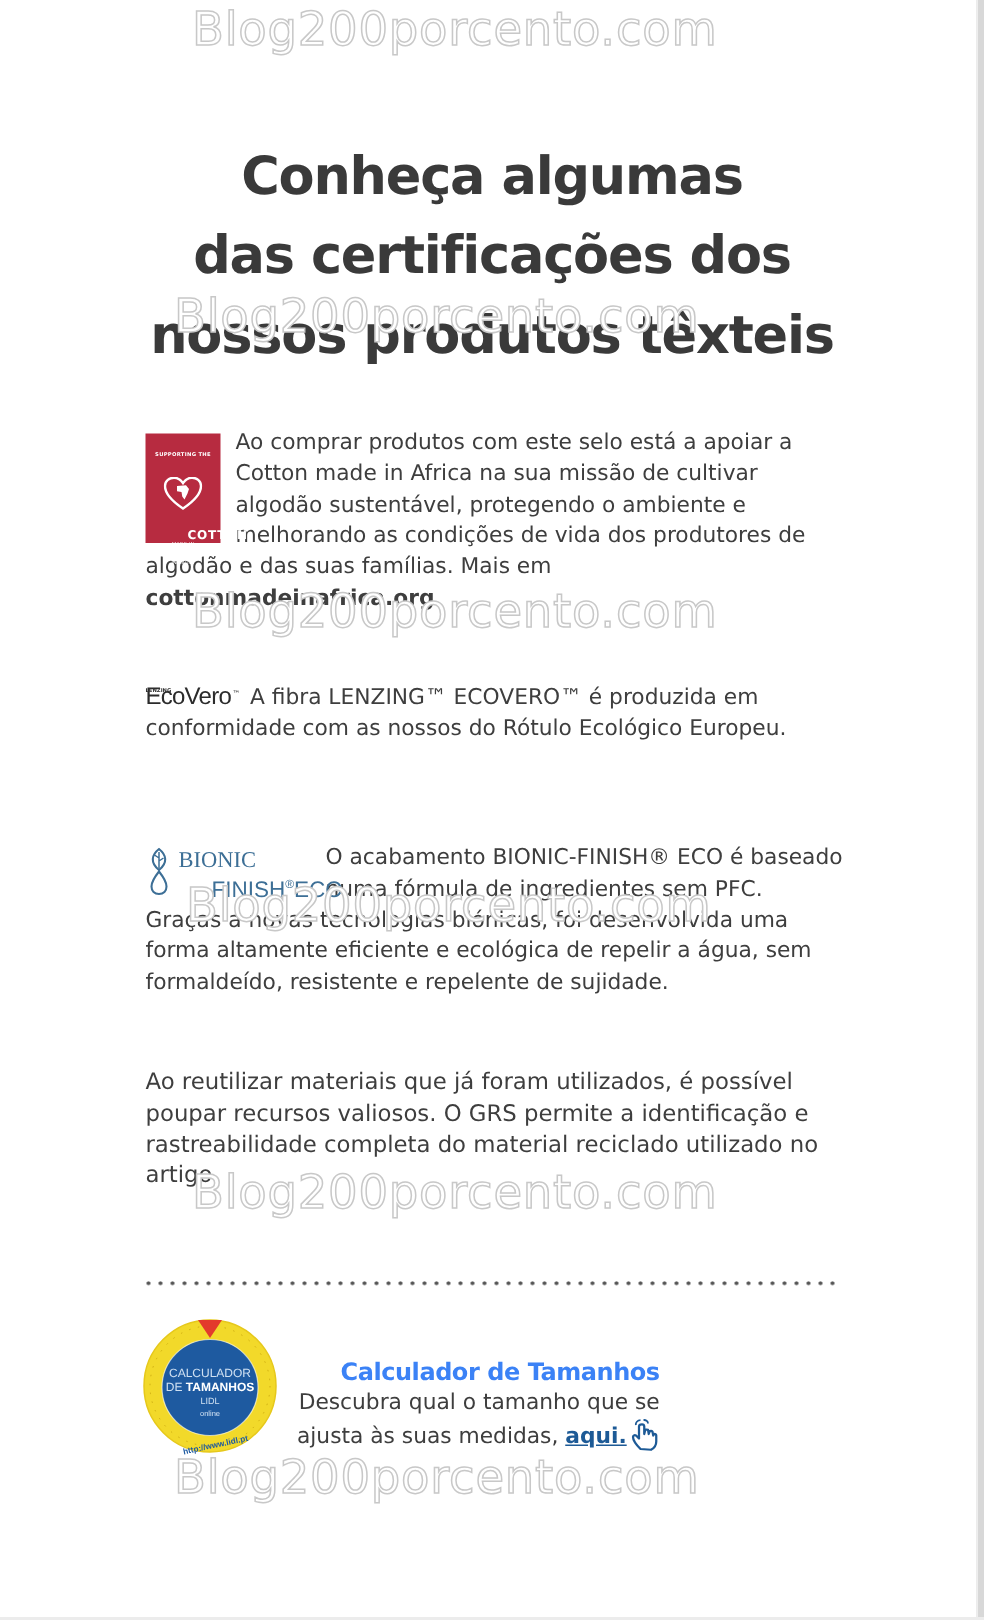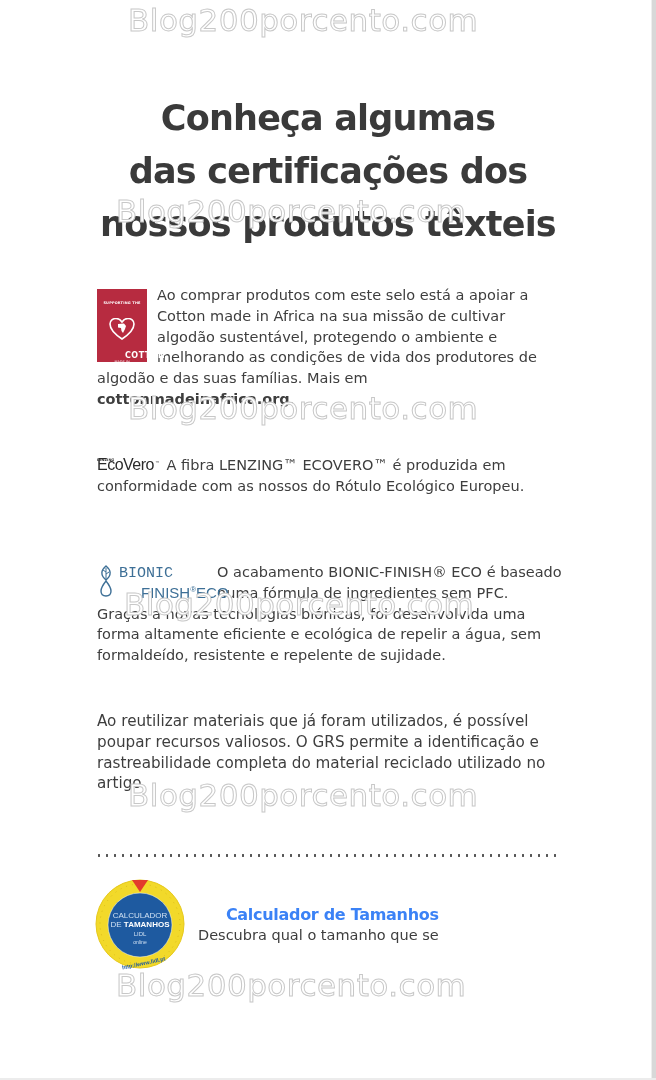--- a/index.html
+++ b/index.html
@@ -41,21 +41,21 @@
     .cert-ecovero { position: absolute; top: 455px; left: 97px; width: 450px; }
     .logo-ecovero { display: inline-block; position: relative; margin-right: 8px; vertical-align: baseline; }
     .logo-ecovero .lenzing { position: absolute; top: -5px; left: 0; font-size: 3.5px; font-weight: bold; color: #333; }
     .logo-ecovero .eco { font-family: "Liberation Sans", sans-serif; font-size: 16px; color: #2b2b2b; letter-spacing: -0.5px; }
     .logo-ecovero .tm { position: absolute; top: -2px; right: -6px; font-size: 5px; color: #333; }
 
     
     .cert-bionic { position: absolute; top: 562px; left: 97px; width: 465px; }
     .logo-bionic { float: left; width: 116px; height: 40px; position: relative; margin-right: 4px; }
     .logo-bionic svg { position: absolute; left: 1px; top: 3px; }
-    .logo-bionic .b1 { position: absolute; left: 22px; top: 4px; font-family: Liberation Mono, monospace; font-size: 15px; color: #3d6f96; line-height: 16px; }
+    .logo-bionic .b1 { position: absolute; left: 22px; top: 4px; font-family: Liberation Serif, serif; font-size: 15px; color: #3d6f96; line-height: 16px; }
     .logo-bionic .b2 { position: absolute; left: 0; top: 20px; font-family: "Liberation Sans", sans-serif; font-size: 15px; color: #3d6f96; line-height: 16px; margin-left: 44px; }
     .logo-bionic .b2 sup { font-size: 8px; }
 
     
     .cert-grs { position: absolute; top: 711px; left: 97px; width: 460px; }
     .logo-grs { float: left; width: 92px; height: 80px; margin-right: 8px; position: relative; text-align: center; }
     .logo-grs svg { position: absolute; left: 4px; top: 0; }
     .logo-grs .g1 { position: absolute; top: 18px; left: 0; width: 92px; font-family: "Liberation Sans", sans-serif; font-weight: bold; font-size: 8px; line-height: 8px; color: #2a2a2a; }
     .logo-grs .g2 { position: absolute; top: 26px; left: 0; width: 92px; font-family: "Liberation Sans", sans-serif; font-weight: bold; font-size: 8px; line-height: 8px; color: #2a2a2a; }
     .logo-grs .small { position: absolute; left: -2px; width: 96px; font-family: "Liberation Sans", sans-serif; font-size: 6px; line-height: 7px; color: #333; }
@@ -147,15 +147,19 @@
     <text x="46" y="40" text-anchor="middle" font-family="Liberation Sans, sans-serif" font-size="8" fill="#cfe0f2">CALCULADOR</text>
     <text x="46" y="49" text-anchor="middle" font-family="Liberation Sans, sans-serif" font-size="8" fill="#ffffff"><tspan fill="#cfe0f2">DE </tspan><tspan font-weight="bold">TAMANHOS</tspan></text>
     <text x="46" y="58" text-anchor="middle" font-family="Liberation Sans, sans-serif" font-size="6" fill="#cfe0f2">LIDL</text>
     <text x="46" y="66" text-anchor="middle" font-family="Liberation Sans, sans-serif" font-size="5" fill="#cfe0f2">online</text>
     <text x="50" y="87" text-anchor="middle" font-family="Liberation Sans, sans-serif" font-size="5.5" font-weight="bold" fill="#1e5aa0" transform="rotate(-12 50 87)">http://www.lidl.pt</text>
   </svg>
   <div class="calc-body">
     <div class="calc-title">Calculador de Tamanhos</div>
     <div class="calc-desc">
       <div>Descubra qual o tamanho que se</div>
+      <div><span>ajusta às suas medidas, </span><a class="calc-link">aqui.</a><svg class="hand-icon" width="20" height="22" viewBox="0 0 20 22">
+        <path d="M7 20 C4 17 2 14 2 12 C2 11 3 10.5 4 11 L6 13 L6 5 C6 4 7 3.5 8 3.5 C9 3.5 9.5 4 9.5 5 L9.5 10 L10 8 C10 7 11 6.8 12 7.2 L12.5 10 L13 8.5 C13.5 7.8 14.5 7.8 15 8.5 L15.5 11 L16 10 C16.8 9.8 17.5 10.3 17.5 11 L17.5 15 C17.5 17.5 16 19.5 14 20.5 Z" fill="#ffffff" stroke="#1d5a96" stroke-width="1.5" stroke-linejoin="round"></path>
+        <path d="M4 4 C3.5 2.5 5 0.8 7 0.8 M12 3 C12 1.5 10.5 0.5 9 0.7" fill="none" stroke="#1d5a96" stroke-width="1.2"></path>
+      </svg></div>
     </div>
   </div>
 </div>
 
 </body></html>

